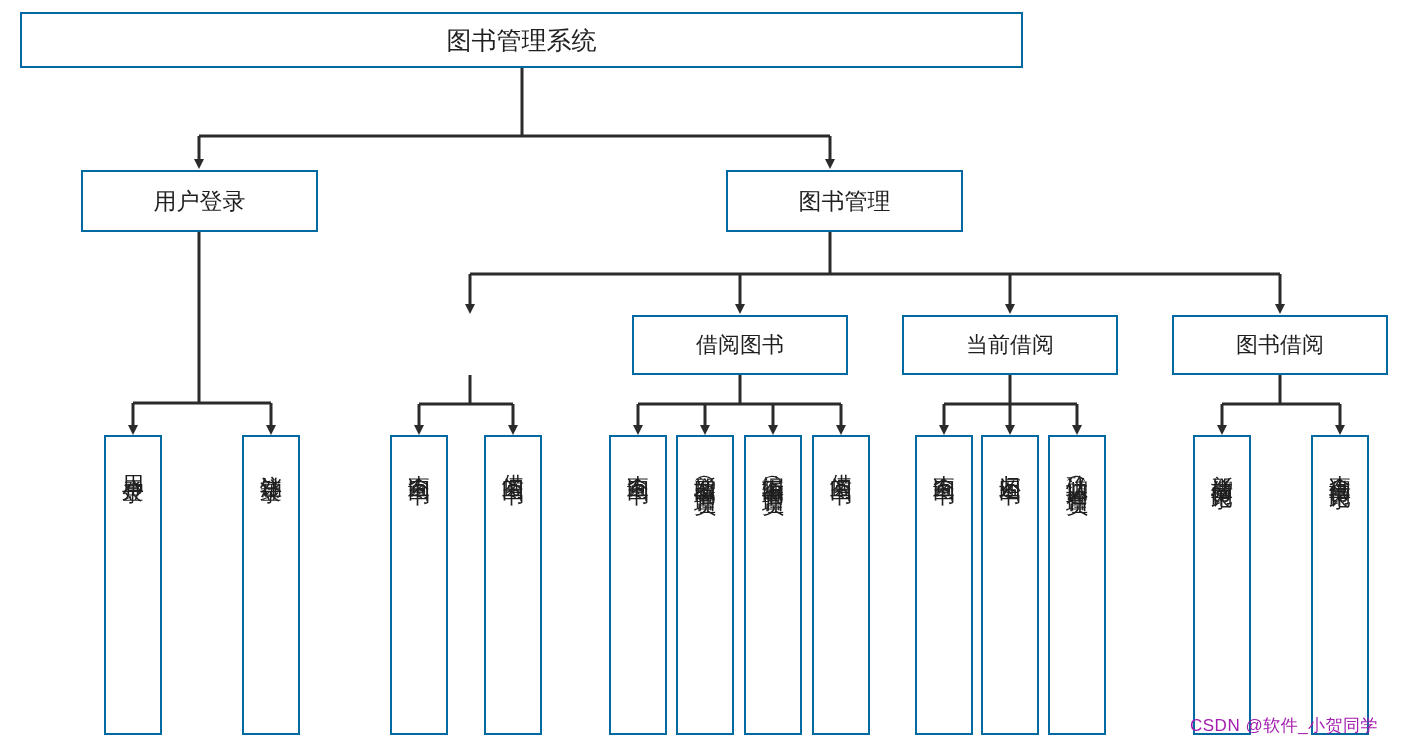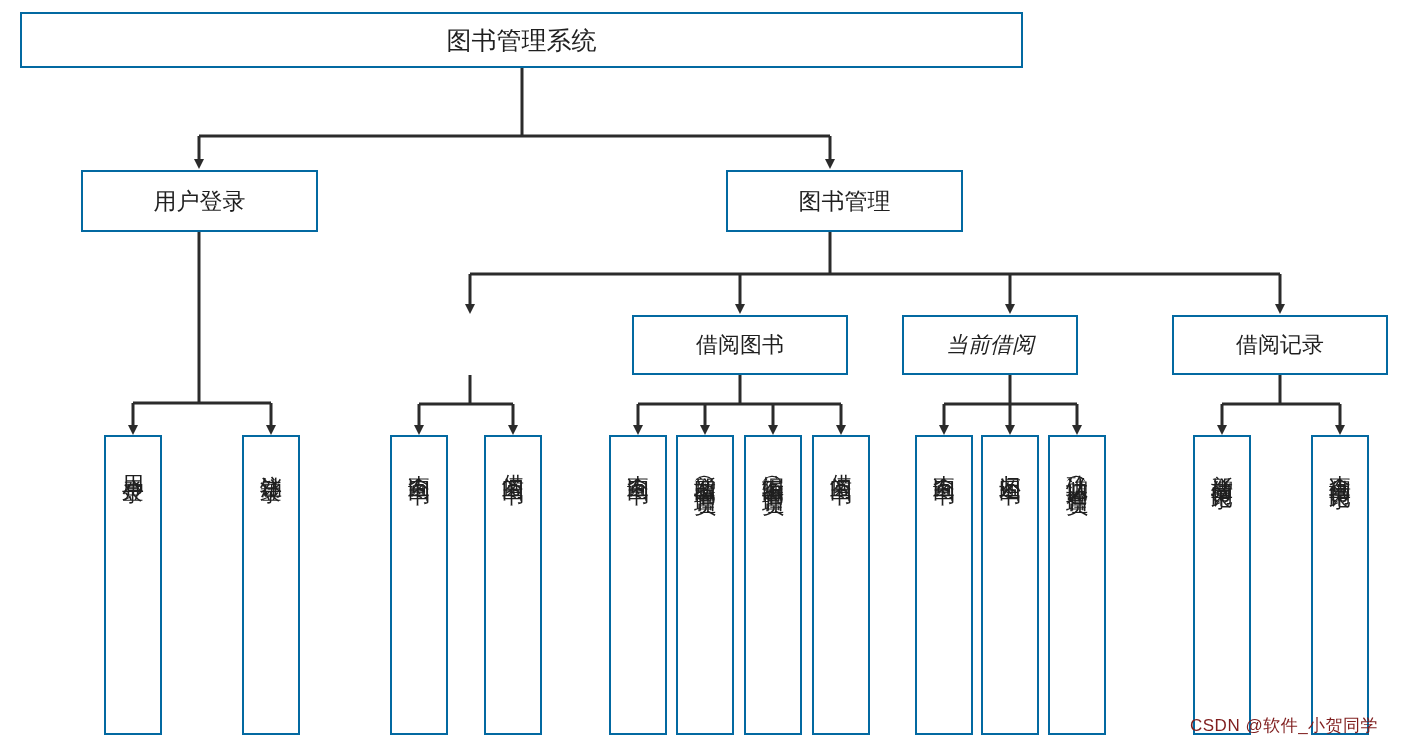--- a/index.html
+++ b/index.html
@@ -58,21 +58,21 @@
     text-orientation: upright;
     letter-spacing: 3px;
     white-space: nowrap;
     line-height: 1;
   }
   .watermark {
     position: absolute;
     left: 1190px;
     top: 714px;
     font-size: 17px;
-    color: #7f1d1d;
+    color: #a21caf;
     white-space: nowrap;
     letter-spacing: 0.5px;
   }
 </style>
 </head>
 <body>
 
 <div id="canvas">
 
   <svg id="wires" viewBox="0 0 1405 747">
@@ -132,25 +132,25 @@
   <div class="node level2" style="left:81px; top:170px; width:237px; height:62px;">
     <span class="label">用户登录</span>
   </div>
   <div class="node level2" style="left:726px; top:170px; width:237px; height:62px;">
     <span class="label">图书管理</span>
   </div>
 
   <div class="node level3" style="left:632px; top:315px; width:216px; height:60px;">
     <span class="label">借阅图书</span>
   </div>
-  <div class="node level3" style="left:902px; top:315px; width:176px; height:60px;font-style:italic;">
+  <div class="node level3" style="left:902px; top:315px; width:216px; height:60px;">
     <span class="label">当前借阅</span>
   </div>
   <div class="node level3" style="left:1172px; top:315px; width:216px; height:60px;">
-    <span class="label">借阅记录</span>
+    <span class="label">图书借阅</span>
   </div>
 
   <div class="node leaf" style="left:104px; top:435px; width:58px; height:300px;">
     <span class="label">用户登录</span>
   </div>
   <div class="node leaf" style="left:242px; top:435px; width:58px; height:300px;">
     <span class="label">注销登录</span>
   </div>
 
   <div class="node leaf" style="left:390px; top:435px; width:58px; height:300px;">

